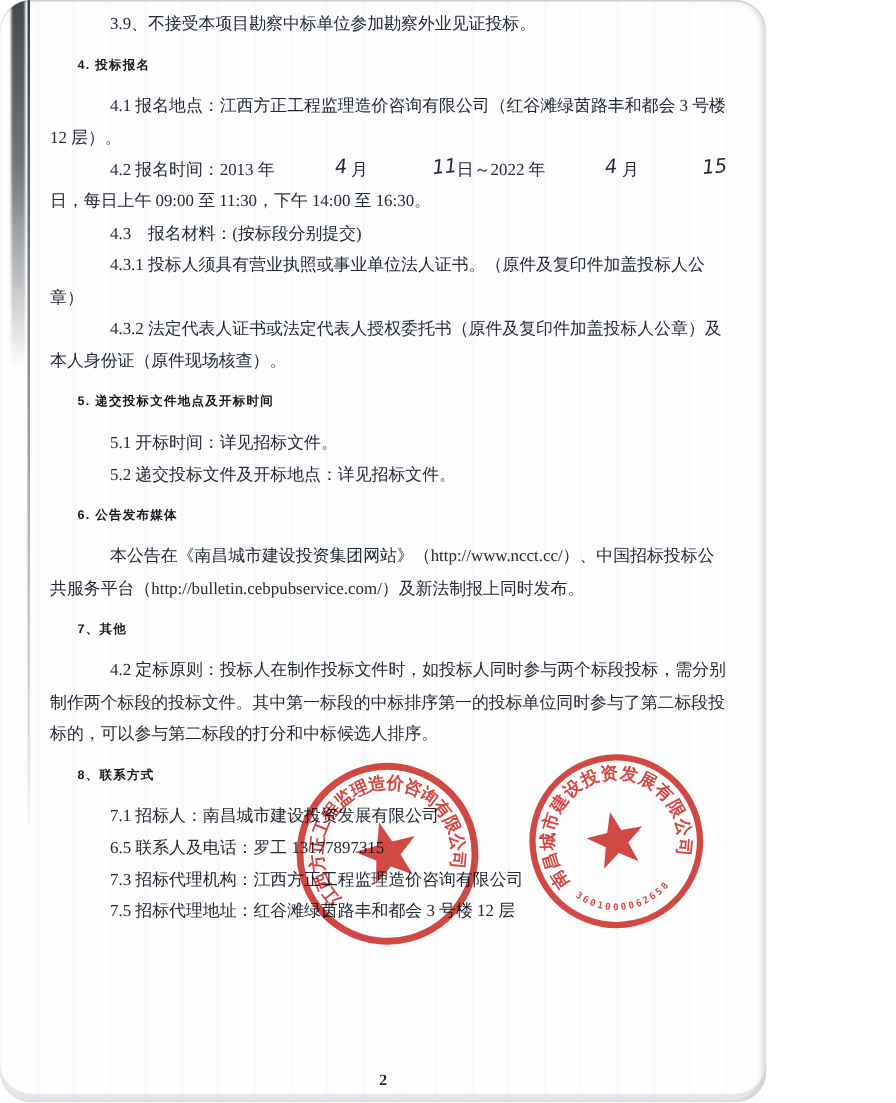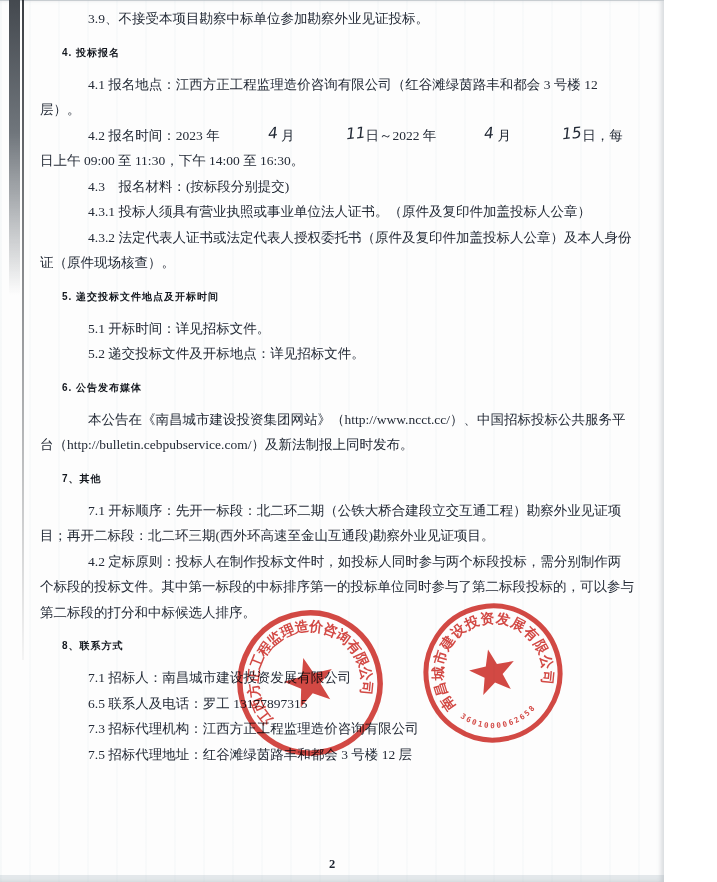--- a/index.html
+++ b/index.html
@@ -1,20 +1,21 @@
 <!DOCTYPE html>
 <html><head>
 <meta charset="utf-8">
 <style>
   html,body{margin:0;padding:0;background:#ffffff;}
   .page{
-    position:relative;width:664px;height:882px;margin:0;background:#fdfdfd;
+    position:relative;width:613px;height:882px;margin:0;background:#fdfdfd;
     overflow:hidden;color:#232a36;
     font-family:"Liberation Serif","DejaVu Serif",serif;
     box-shadow: inset 0 1px 0 #c8cdd1, inset -3px 0 4px rgba(150,158,165,0.35), inset 0 -7px 0 #e4e8eb;
+    border-radius: 25px;
   }
   .page::before{
     content:"";position:absolute;inset:0;pointer-events:none;
     background:repeating-linear-gradient(90deg, rgba(170,195,206,0.06) 0 2px, rgba(0,0,0,0) 2px 29px);
   }
   .edge-left{
     position:absolute;left:9px;top:0;width:11px;height:295px;
     background:linear-gradient(180deg,#44494f 0%,#70767c 45%,rgba(120,126,132,0) 100%);
     filter:blur(0.7px);
   }
@@ -46,34 +47,33 @@
 
 <div class="page">
   <div class="edge-left"></div>
   <div class="edge-line"></div>
 
   <div class="doc">
     <p class="item">3.9、不接受本项目勘察中标单位参加勘察外业见证投标。</p>
 
     <p class="h">4. 投标报名</p>
     <p class="item">4.1 报名地点：江西方正工程监理造价咨询有限公司（红谷滩绿茵路丰和都会 3 号楼 12 层）。</p>
-    <p class="item"><span>4.2 报名时间：2023 年</span><span class="hw">4</span><span> 月 </span><span class="hw">11</span><span>日～2022 年</span><span class="hw">4</span><span> 月 </span><span class="hw">15</span><span>日，每日上午 09:00 至 11:30，下午 14:00 至 16:30。</span></p>
+    <p class="item"><span>4.2 报名时间：2013 年</span><span class="hw">4</span><span> 月 </span><span class="hw">11</span><span>日～2022 年</span><span class="hw">4</span><span> 月 </span><span class="hw">15</span><span>日，每日上午 09:00 至 11:30，下午 14:00 至 16:30。</span></p>
     <p class="item">4.3　报名材料：(按标段分别提交)</p>
     <p class="item">4.3.1 投标人须具有营业执照或事业单位法人证书。（原件及复印件加盖投标人公章）</p>
     <p class="item">4.3.2 法定代表人证书或法定代表人授权委托书（原件及复印件加盖投标人公章）及本人身份证（原件现场核查）。</p>
 
     <p class="h">5. 递交投标文件地点及开标时间</p>
     <p class="item">5.1 开标时间：详见招标文件。</p>
     <p class="item">5.2 递交投标文件及开标地点：详见招标文件。</p>
 
     <p class="h">6. 公告发布媒体</p>
     <p class="item">本公告在《南昌城市建设投资集团网站》（http://www.ncct.cc/）、中国招标投标公共服务平台（http://bulletin.cebpubservice.com/）及新法制报上同时发布。</p>
 
     <p class="h">7、其他</p>
-    <p class="item">7.1 开标顺序：先开一标段：北二环二期（公铁大桥合建段立交互通工程）勘察外业见证项目；再开二标段：北二环三期(西外环高速至金山互通段)勘察外业见证项目。</p>
     <p class="item">4.2 定标原则：投标人在制作投标文件时，如投标人同时参与两个标段投标，需分别制作两个标段的投标文件。其中第一标段的中标排序第一的投标单位同时参与了第二标段投标的，可以参与第二标段的打分和中标候选人排序。</p>
 
     <p class="h">8、联系方式</p>
     <p class="item">7.1 招标人：南昌城市建设投资发展有限公司</p>
     <p class="item">6.5 联系人及电话：罗工  13177897315</p>
     <p class="item">7.3 招标代理机构：江西方正工程监理造价咨询有限公司</p>
     <p class="item">7.5 招标代理地址：红谷滩绿茵路丰和都会 3 号楼 12 层</p>
   </div>
 
   <svg class="seal seal-left" width="164" height="164" viewBox="-82 -82 164 164">

